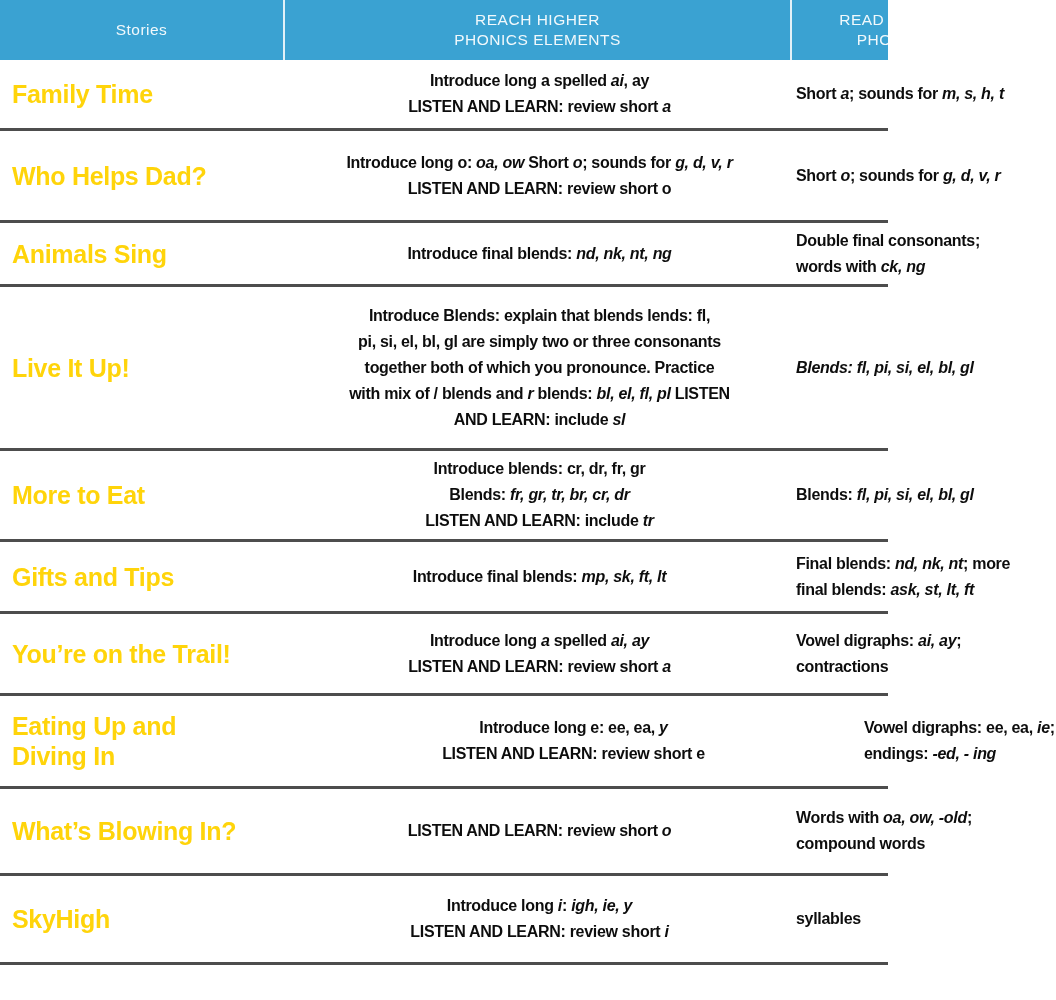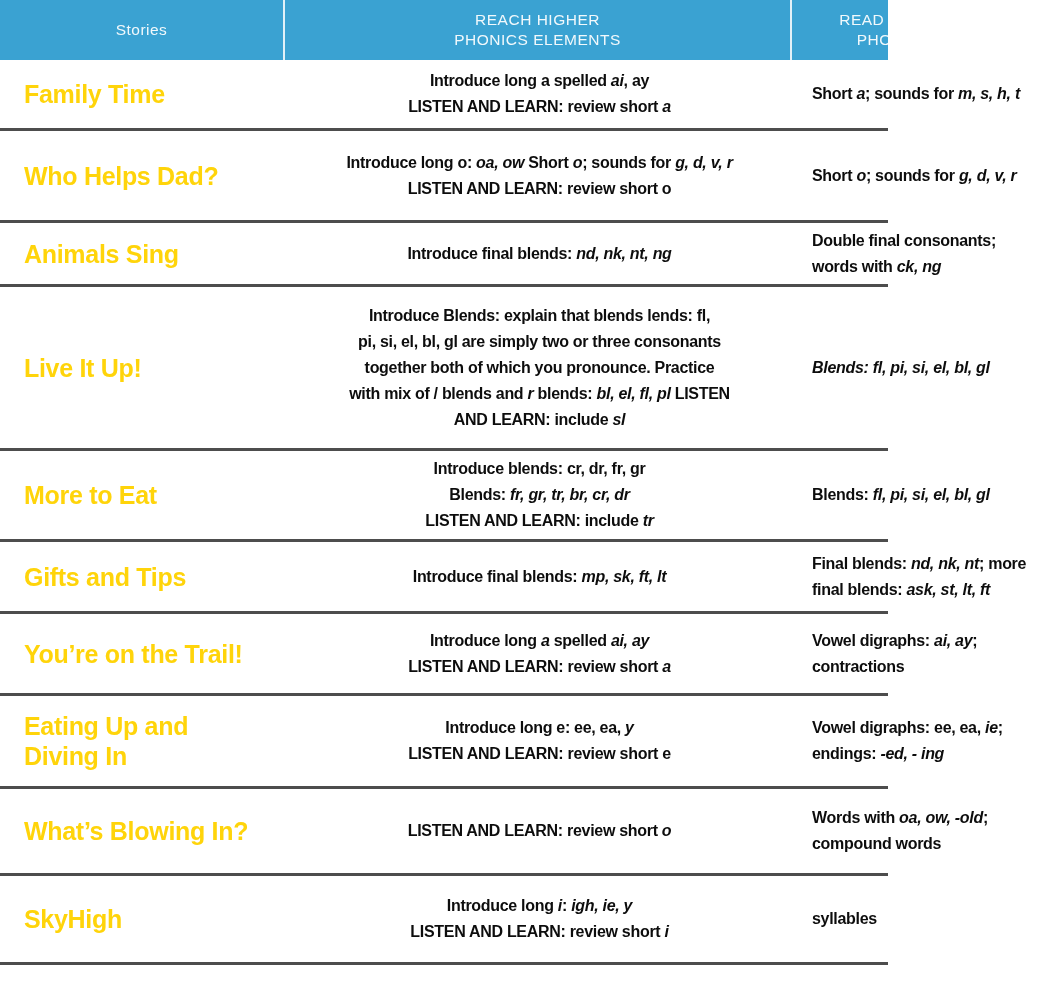--- a/index.html
+++ b/index.html
@@ -10,40 +10,40 @@
   .hdr { display:grid; grid-template-columns:283px 507px 266px; height:60px; background:#3AA2D2; }
   .hcell { display:flex; flex-direction:column; justify-content:center; align-items:center;
            color:rgba(255,255,255,0.93); font-size:15.5px; letter-spacing:0.5px; line-height:1.3;
            text-align:center; font-weight:400; }
   .hcell + .hcell { border-left:2px solid rgba(255,255,255,0.85); }
   .hline { white-space:nowrap; }
 
   
   .row { display:grid; grid-template-columns:283px 507px 266px; border-bottom:3px solid #4D4D4D; }
   .cell { display:flex; flex-direction:column; justify-content:center; }
-  .title-cell { padding-left:24px; }
+  .title-cell { padding-left:12px; }
   .title-cell .tl { color:#FFD40A; font-size:25px; font-weight:bold; letter-spacing:-0.3px;
                     line-height:1.2; white-space:nowrap; }
   .elements-cell { padding-left:6px;text-align:center; }
-  .skills-cell  { padding-left:6px;margin-left:16px; }
+  .skills-cell  { padding-left:6px; }
   .elements-cell .tl, .skills-cell .tl { color:#0d0d0d; font-weight:bold; letter-spacing:-0.3px;
                     line-height:26px; white-space:nowrap; }
   .elements-cell .tl { font-size:16px; }
   .skills-cell  .tl { font-size:16px; }
   .it { font-style:italic; }
 
   
   .r1  { min-height:68px; }
   .r2  { min-height:89px; }
   .r3  { min-height:61px; }
   .r4  { min-height:161px; }
   .r5  { min-height:88px; }
   .r6  { min-height:69px; }
   .r7  { min-height:79px; }
-  .r8  { min-height:90px; }
+  .r8  { min-height:90px;gap:34px; }
   .r9  { min-height:84px; }
   .r10 { min-height:86px; }
 </style>
 </head>
 <body>
 
 <div class="phonics-table">
 
   <div class="hdr">
     <div class="hcell">

